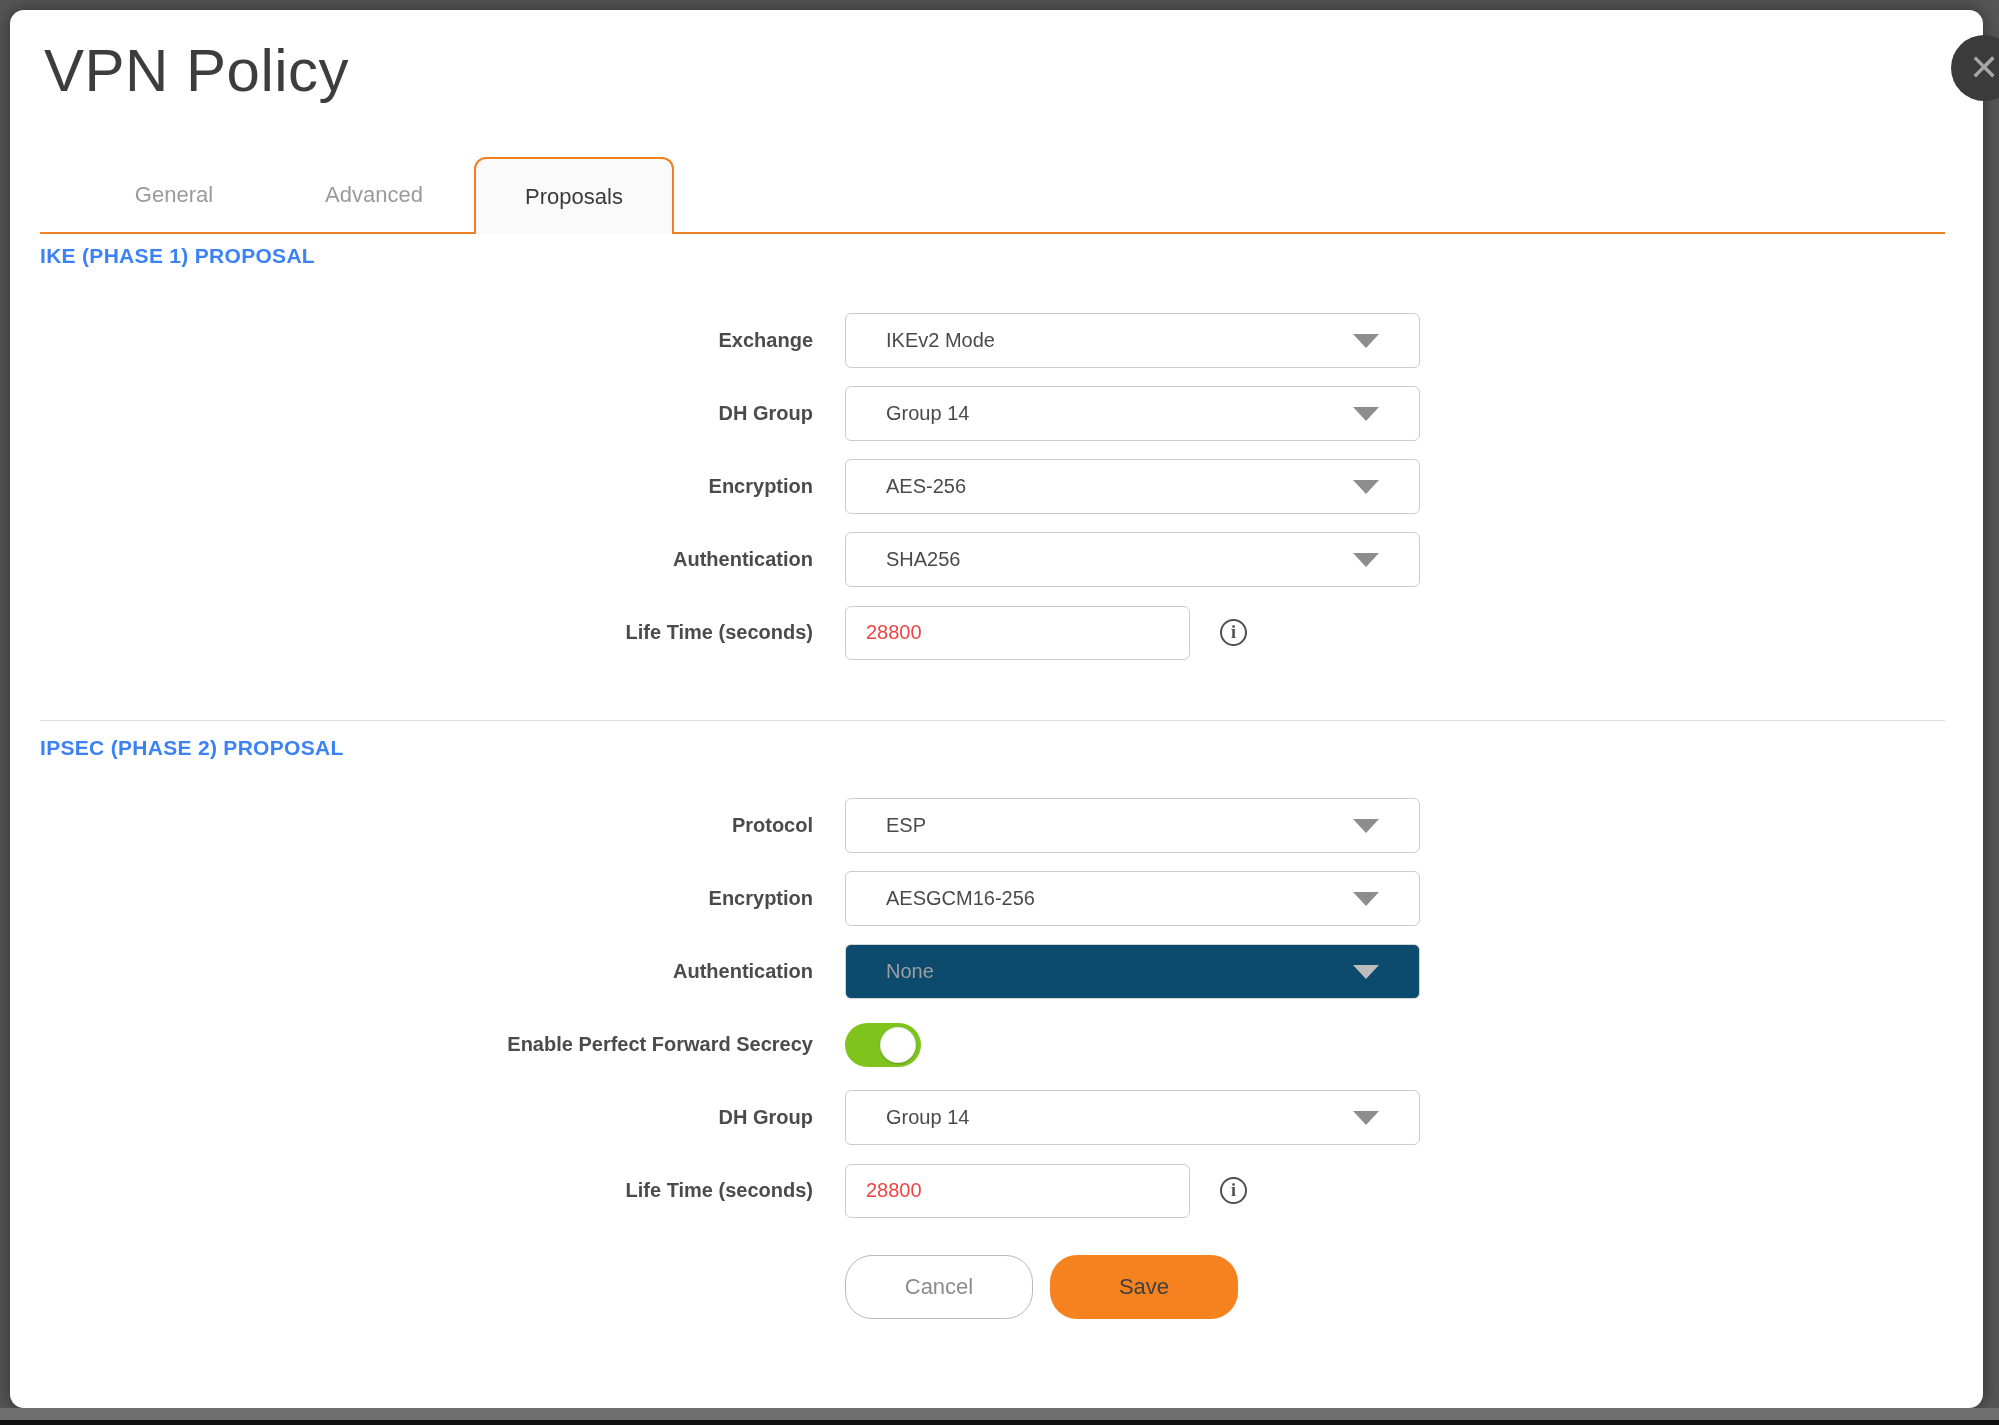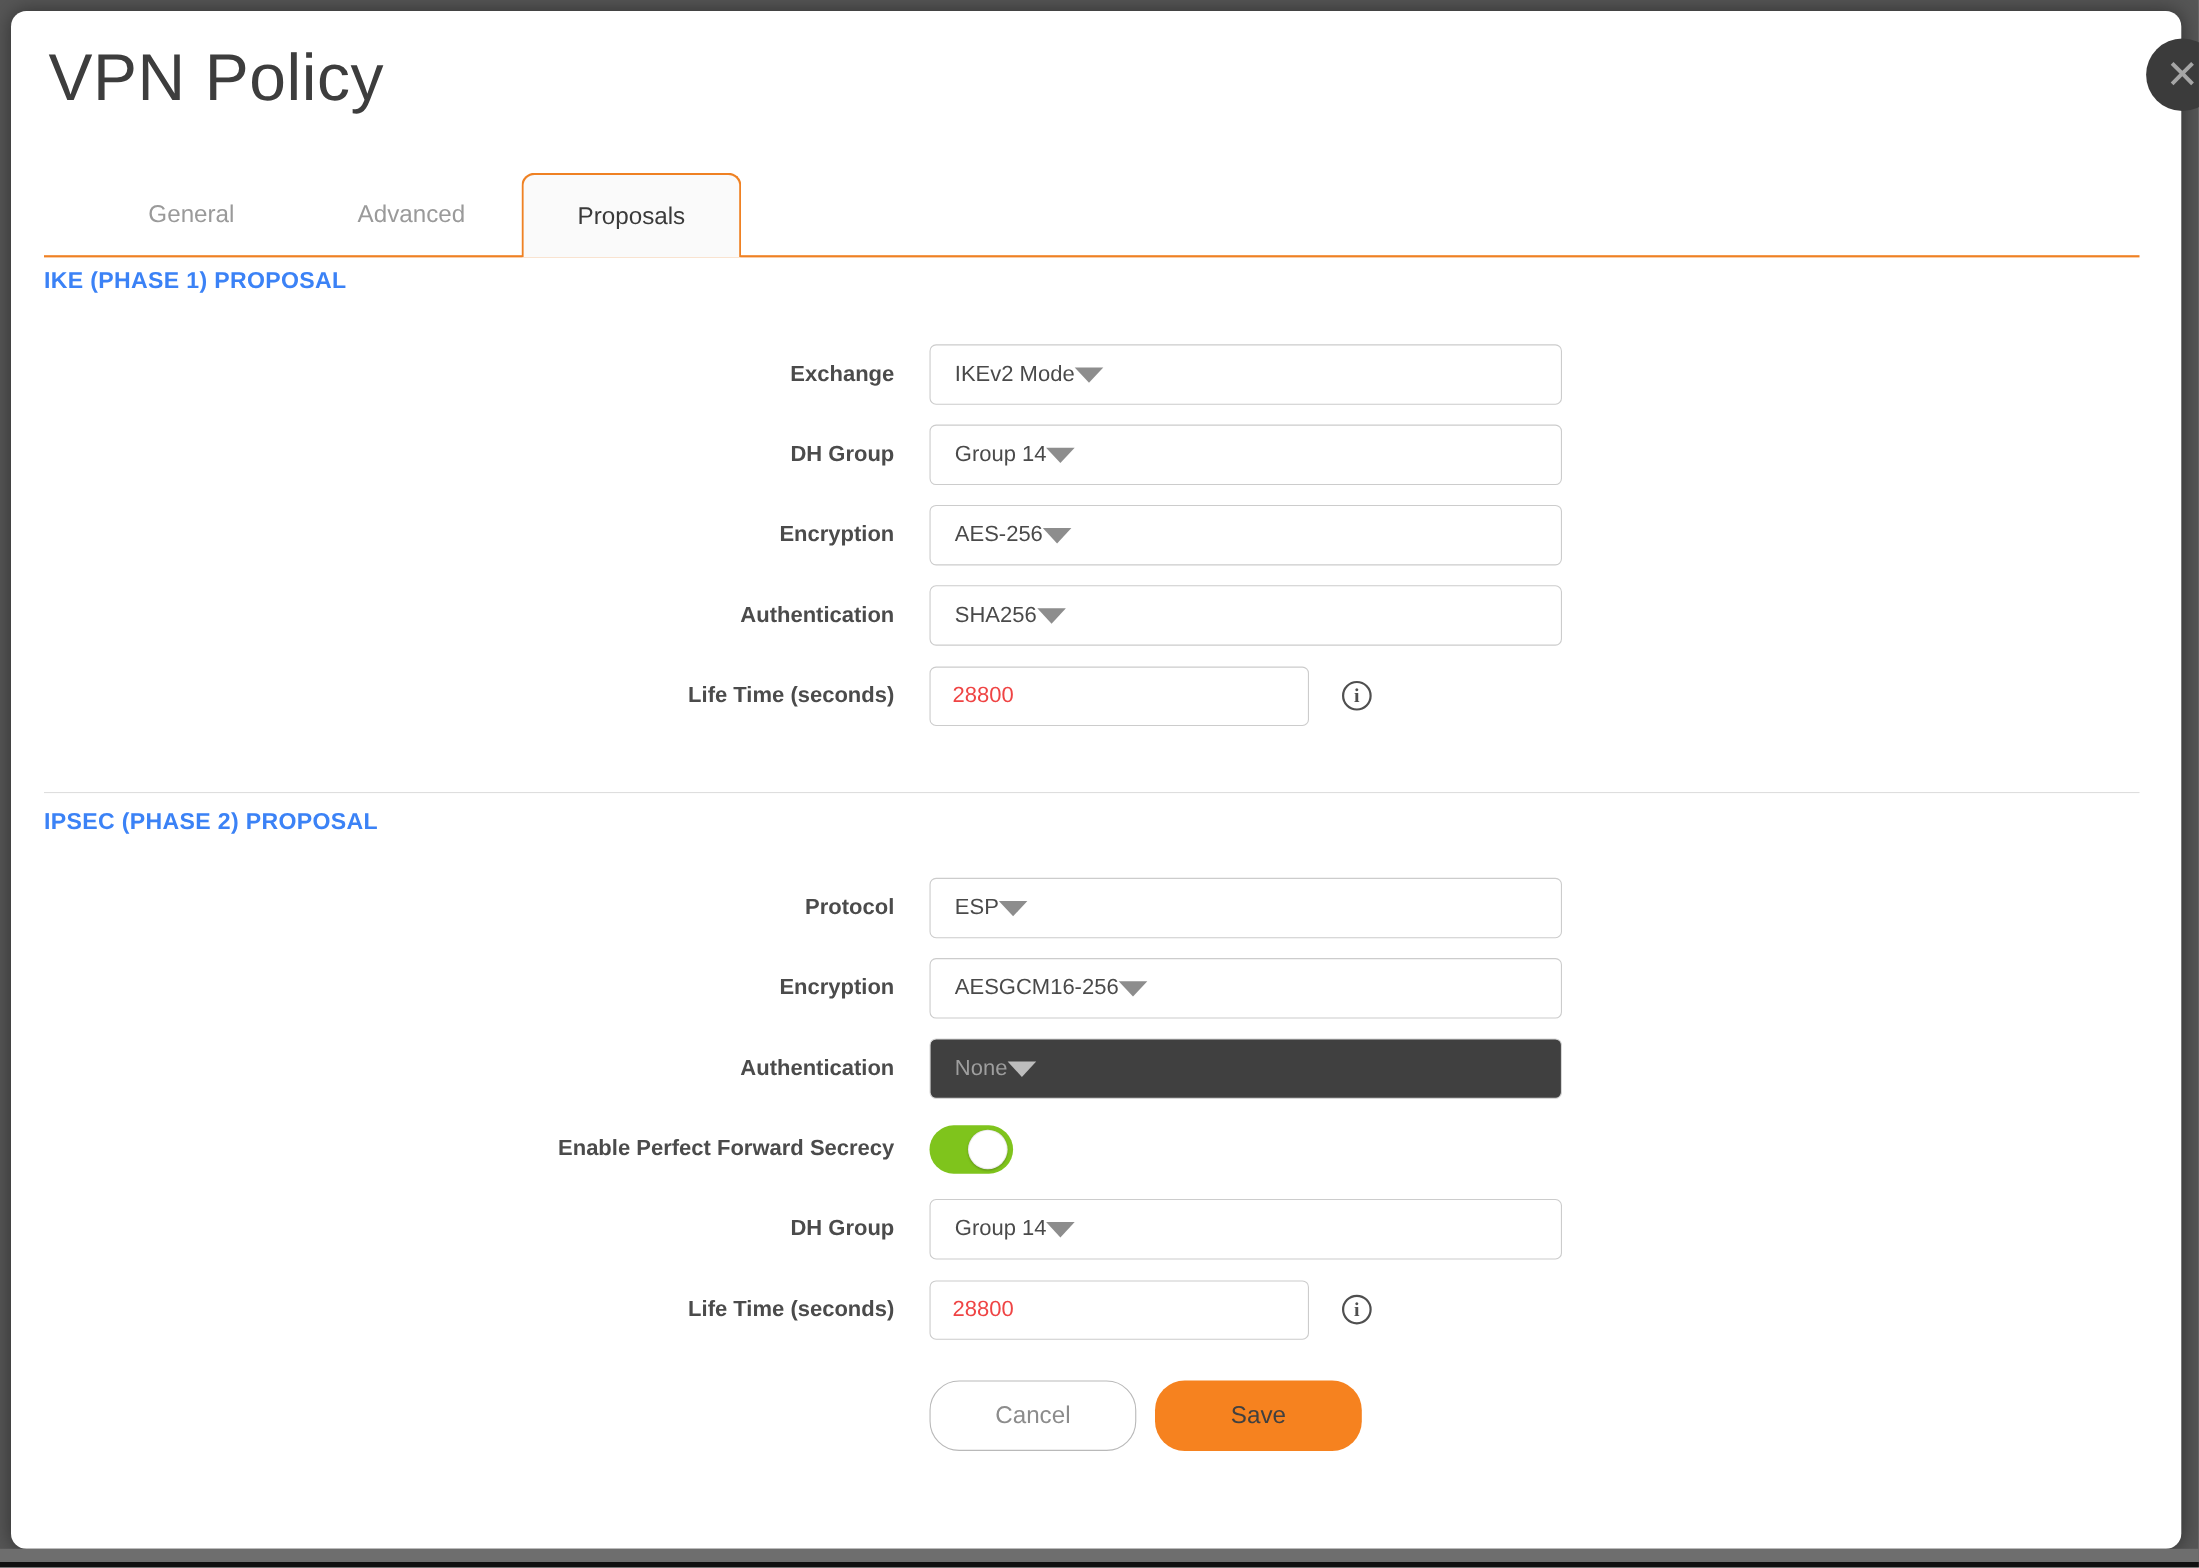--- a/index.html
+++ b/index.html
@@ -67,29 +67,29 @@
   .row { display:flex; align-items:center; height:55px; margin-bottom:18px; }
   .row .field-label {
     width:835px; padding-right:32px; text-align:right;
     font-size:20px; font-weight:bold; color:#4b4b4b;
   }
 
   .select {
     width:575px; height:55px;
     border:1.5px solid #cccccc; border-radius:6px;
     background:#ffffff;
-    display:flex; align-items:center; 
-    padding:0 22px; font-size:20px; color:#4a4a4a; cursor:pointer;
+    display:flex; align-items:center; justify-content:space-between;
+    padding:0 40px; font-size:20px; color:#4a4a4a; cursor:pointer;
   }
   .select .caret {
     width:0; height:0;
     border-left:13px solid transparent; border-right:13px solid transparent;
     border-top:14px solid #8d8d8d;
   }
-  .select.disabled { background:#404040; border-color:#d6d6d6; color:#9e9e9e; cursor:default; }
+  .select.disabled { background:#0c4a6e; border-color:#d6d6d6; color:#9e9e9e; cursor:default; }
   .select.disabled .caret { border-top-color:#bdbdbd; }
 
   .text-input {
     width:345px; height:54px;
     border:1.5px solid #cccccc; border-radius:6px;
     padding:0 20px; font-size:20px; color:#ef4444;
     font-family:"Liberation Sans", sans-serif; background:#fff; outline:none;
   }
 
   .info-icon {

